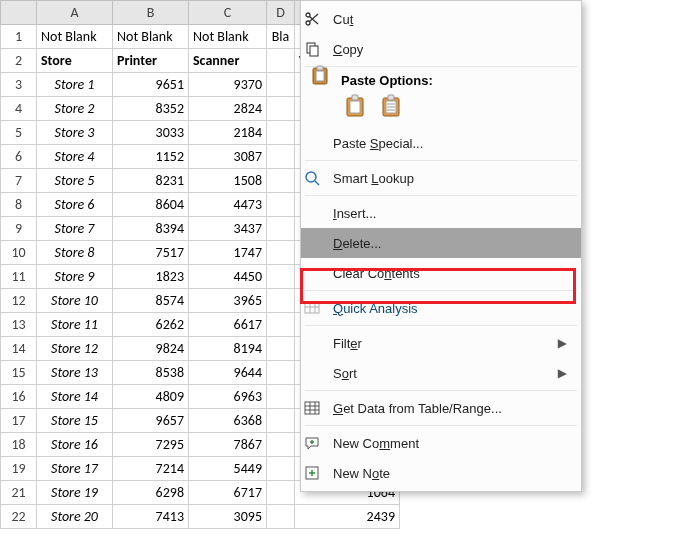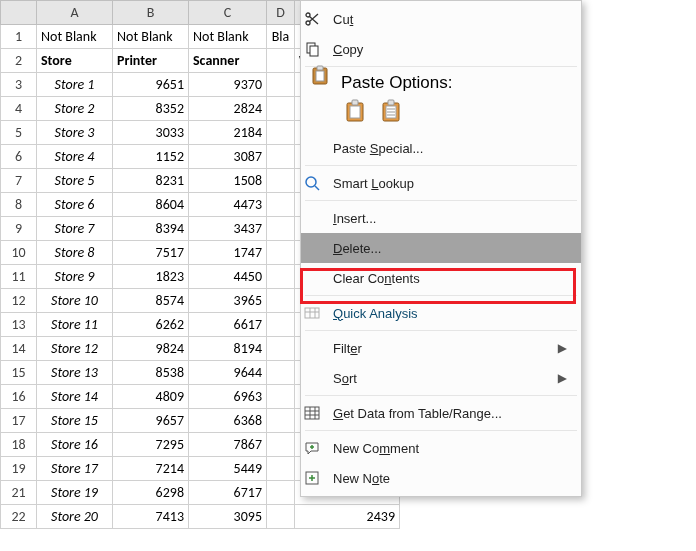--- a/index.html
+++ b/index.html
@@ -97,22 +97,22 @@
     justify-content: center;
     flex-shrink: 0;
   }
   .ctxitem .label { flex: 1; }
   .ctxitem .label u { text-decoration: underline; }
   .ctxitem.disabled { color: #0c4a6e; }
   .ctxitem .chev { font-size: 12px; color: #555; }
 
   .ctxheader {
     padding: 4px 14px 2px 40px;
-    font-weight: normal;
-    font-size: 17px;
+    font-weight: bold;
+    font-size: 13px;
   }
   .ctxicons {
     display: flex;
     gap: 14px;
     padding: 4px 14px 10px 44px;
   }
   .ctx-sep {
     height: 1px;
     background: #e5e5e5;
     margin: 2px 4px;

